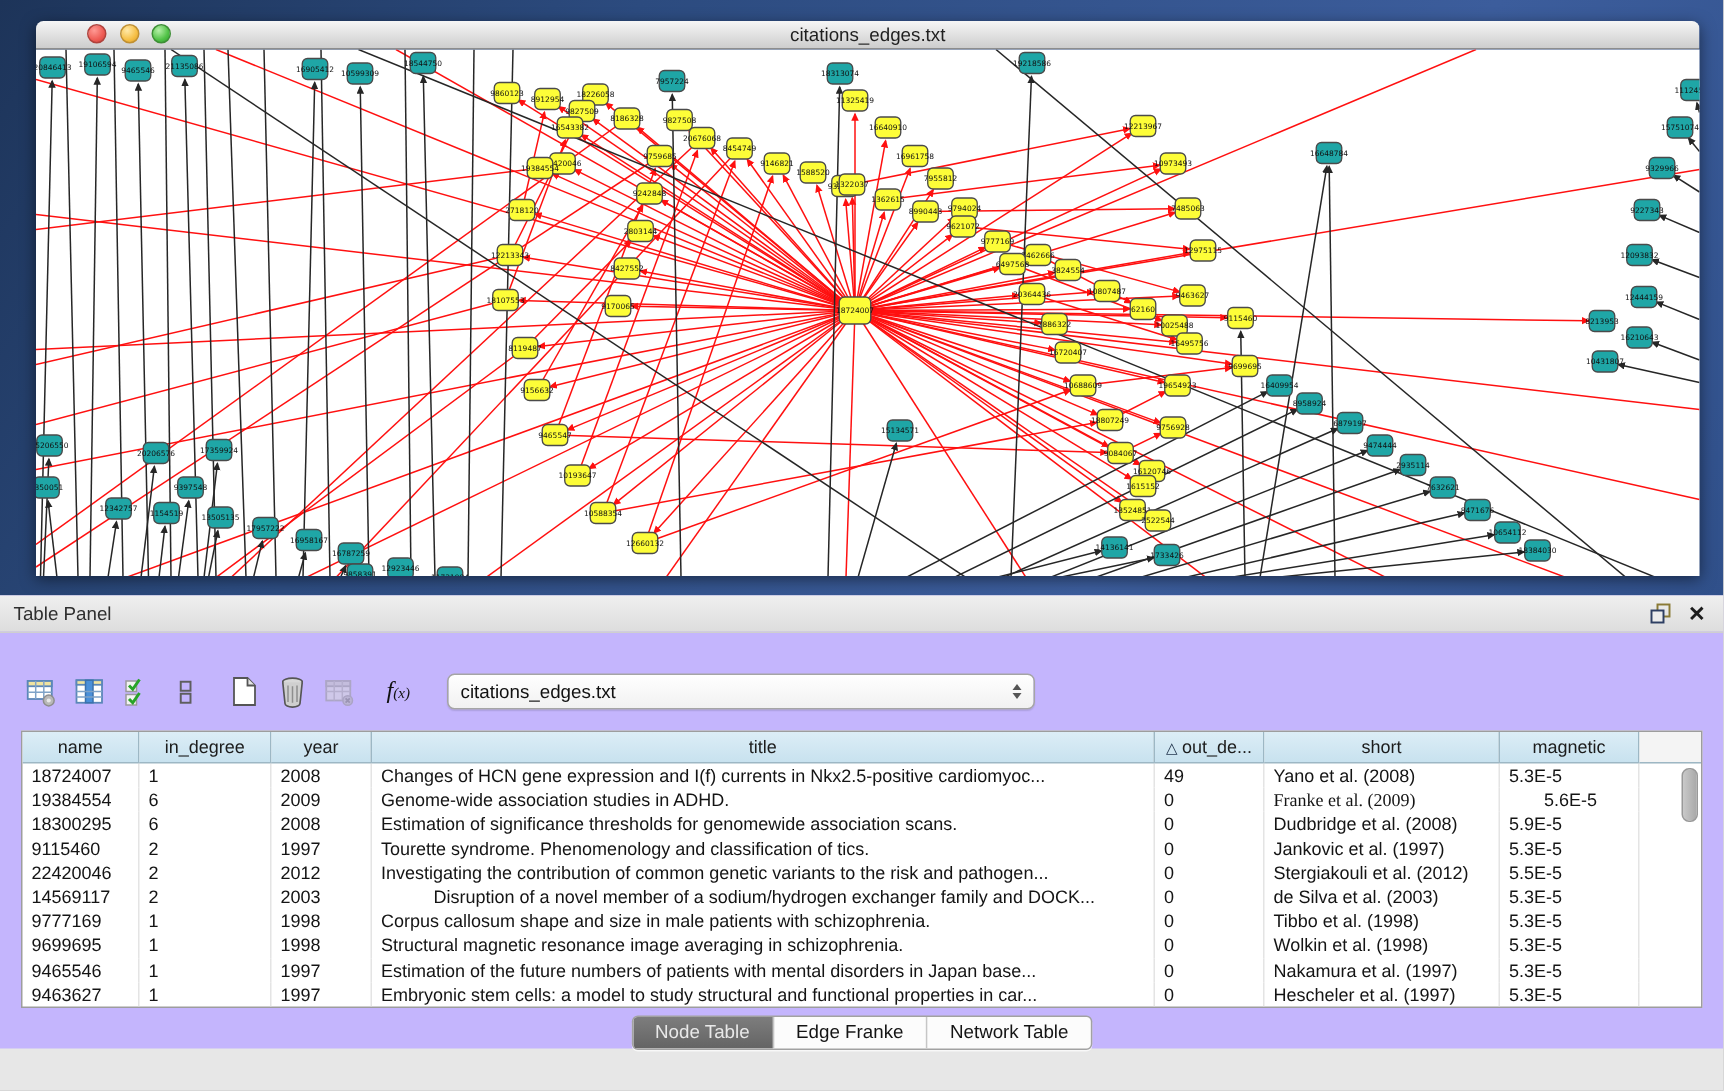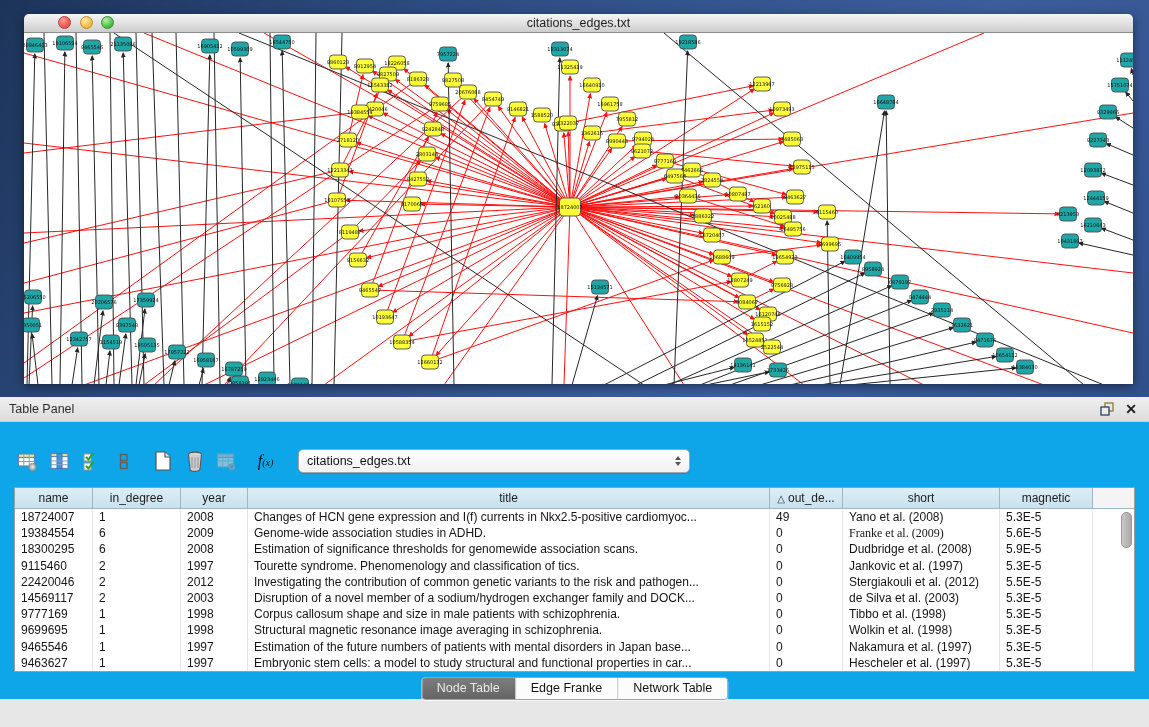--- a/index.html
+++ b/index.html
@@ -21,21 +21,21 @@
   .tl.grn{left:77px;background:radial-gradient(circle at 35% 30%,#b6f0a8,#50c246 60%,#2f9b33);border:1px solid #3d8f35;}
   .net-canvas{display:block;width:1109px;height:351px;background:#ffffff;}
   .graph-label{font-family:"DejaVu Sans",sans-serif;}
 
   
   .splitter{position:absolute;left:567px;top:396px;width:16px;height:5px;cursor:row-resize;}
   .splitter i{display:block;width:3px;height:3px;background:#9a9a9a;border-radius:50%;
     box-shadow:5px 0 0 #9a9a9a,10px 0 0 #9a9a9a;margin-top:1px;}
 
   
-  .table-panel{position:absolute;left:0;top:397px;width:1149px;height:302px;background:#0ea5e9;}
+  .table-panel{position:absolute;left:0;top:397px;width:1149px;height:302px;background:#c4b5fd;}
   .panel-header{position:absolute;left:0;top:0;width:100%;height:24px;
     background:linear-gradient(#efefef,#ddd);border-bottom:1px solid #cfcfcf;}
   .panel-header .ph-title{position:absolute;left:9px;top:0;line-height:24px;font-size:12.5px;color:#2e2e2e;}
   .ph-float{position:absolute;right:34px;top:4px;width:16px;height:16px;cursor:pointer;}
   .ph-close{position:absolute;right:12px;top:2px;font-size:14px;font-weight:bold;color:#1c1c1c;cursor:pointer;line-height:20px;}
 
   .toolbar{position:absolute;left:14px;top:44px;height:40px;display:flex;align-items:center;}
   .tb-btn{width:27px;height:28px;display:flex;align-items:center;justify-content:center;margin-right:5px;cursor:pointer;}
   .tb-btn.gap{margin-right:12px;}
   .fx{font-family:"Liberation Serif",serif;font-size:14px;color:#111;}
@@ -828,21 +828,21 @@
             <div class="td" style="width: 93px; box-sizing: border-box;">5.3E-5</div>
             <div class="td fill" style="flex: 1 1 0%;"></div>
           </div>
           <div class="trow">
             <div class="td" style="width: 78px; box-sizing: border-box;">19384554</div>
             <div class="td" style="width: 88px; box-sizing: border-box;">6</div>
             <div class="td" style="width: 67px; box-sizing: border-box;">2009</div>
             <div class="td" style="width: 522px; box-sizing: border-box;">Genome-wide association studies in ADHD.</div>
             <div class="td" style="width: 73px; box-sizing: border-box;">0</div>
             <div class="td" style="width: 157px; box-sizing: border-box; font-family: Liberation Serif, serif;">Franke et al. (2009)</div>
-            <div class="td" style="width: 93px; box-sizing: border-box;">5.6E-5</div>
+            <div class="td" style="width: 93px; box-sizing: border-box; text-align: center;">5.6E-5</div>
             <div class="td fill" style="flex: 1 1 0%;"></div>
           </div>
           <div class="trow">
             <div class="td" style="width: 78px; box-sizing: border-box;">18300295</div>
             <div class="td" style="width: 88px; box-sizing: border-box;">6</div>
             <div class="td" style="width: 67px; box-sizing: border-box;">2008</div>
             <div class="td" style="width: 522px; box-sizing: border-box;">Estimation of significance thresholds for genomewide association scans.</div>
             <div class="td" style="width: 73px; box-sizing: border-box;">0</div>
             <div class="td" style="width: 157px; box-sizing: border-box;">Dudbridge et al. (2008)</div>
             <div class="td" style="width: 93px; box-sizing: border-box;">5.9E-5</div>
@@ -865,21 +865,21 @@
             <div class="td" style="width: 522px; box-sizing: border-box;">Investigating the contribution of common genetic variants to the risk and pathogen...</div>
             <div class="td" style="width: 73px; box-sizing: border-box;">0</div>
             <div class="td" style="width: 157px; box-sizing: border-box;">Stergiakouli et al. (2012)</div>
             <div class="td" style="width: 93px; box-sizing: border-box;">5.5E-5</div>
             <div class="td fill" style="flex: 1 1 0%;"></div>
           </div>
           <div class="trow">
             <div class="td" style="width: 78px; box-sizing: border-box;">14569117</div>
             <div class="td" style="width: 88px; box-sizing: border-box;">2</div>
             <div class="td" style="width: 67px; box-sizing: border-box;">2003</div>
-            <div class="td" style="width: 522px; box-sizing: border-box;">Disruption of a novel member of a sodium/hydrogen exchanger family and DOCK...</div>
+            <div class="td" style="width: 522px; box-sizing: border-box; text-align: center;">Disruption of a novel member of a sodium/hydrogen exchanger family and DOCK...</div>
             <div class="td" style="width: 73px; box-sizing: border-box;">0</div>
             <div class="td" style="width: 157px; box-sizing: border-box;">de Silva et al. (2003)</div>
             <div class="td" style="width: 93px; box-sizing: border-box;">5.3E-5</div>
             <div class="td fill" style="flex: 1 1 0%;"></div>
           </div>
           <div class="trow">
             <div class="td" style="width: 78px; box-sizing: border-box;">9777169</div>
             <div class="td" style="width: 88px; box-sizing: border-box;">1</div>
             <div class="td" style="width: 67px; box-sizing: border-box;">1998</div>
             <div class="td" style="width: 522px; box-sizing: border-box;">Corpus callosum shape and size in male patients with schizophrenia.</div>

